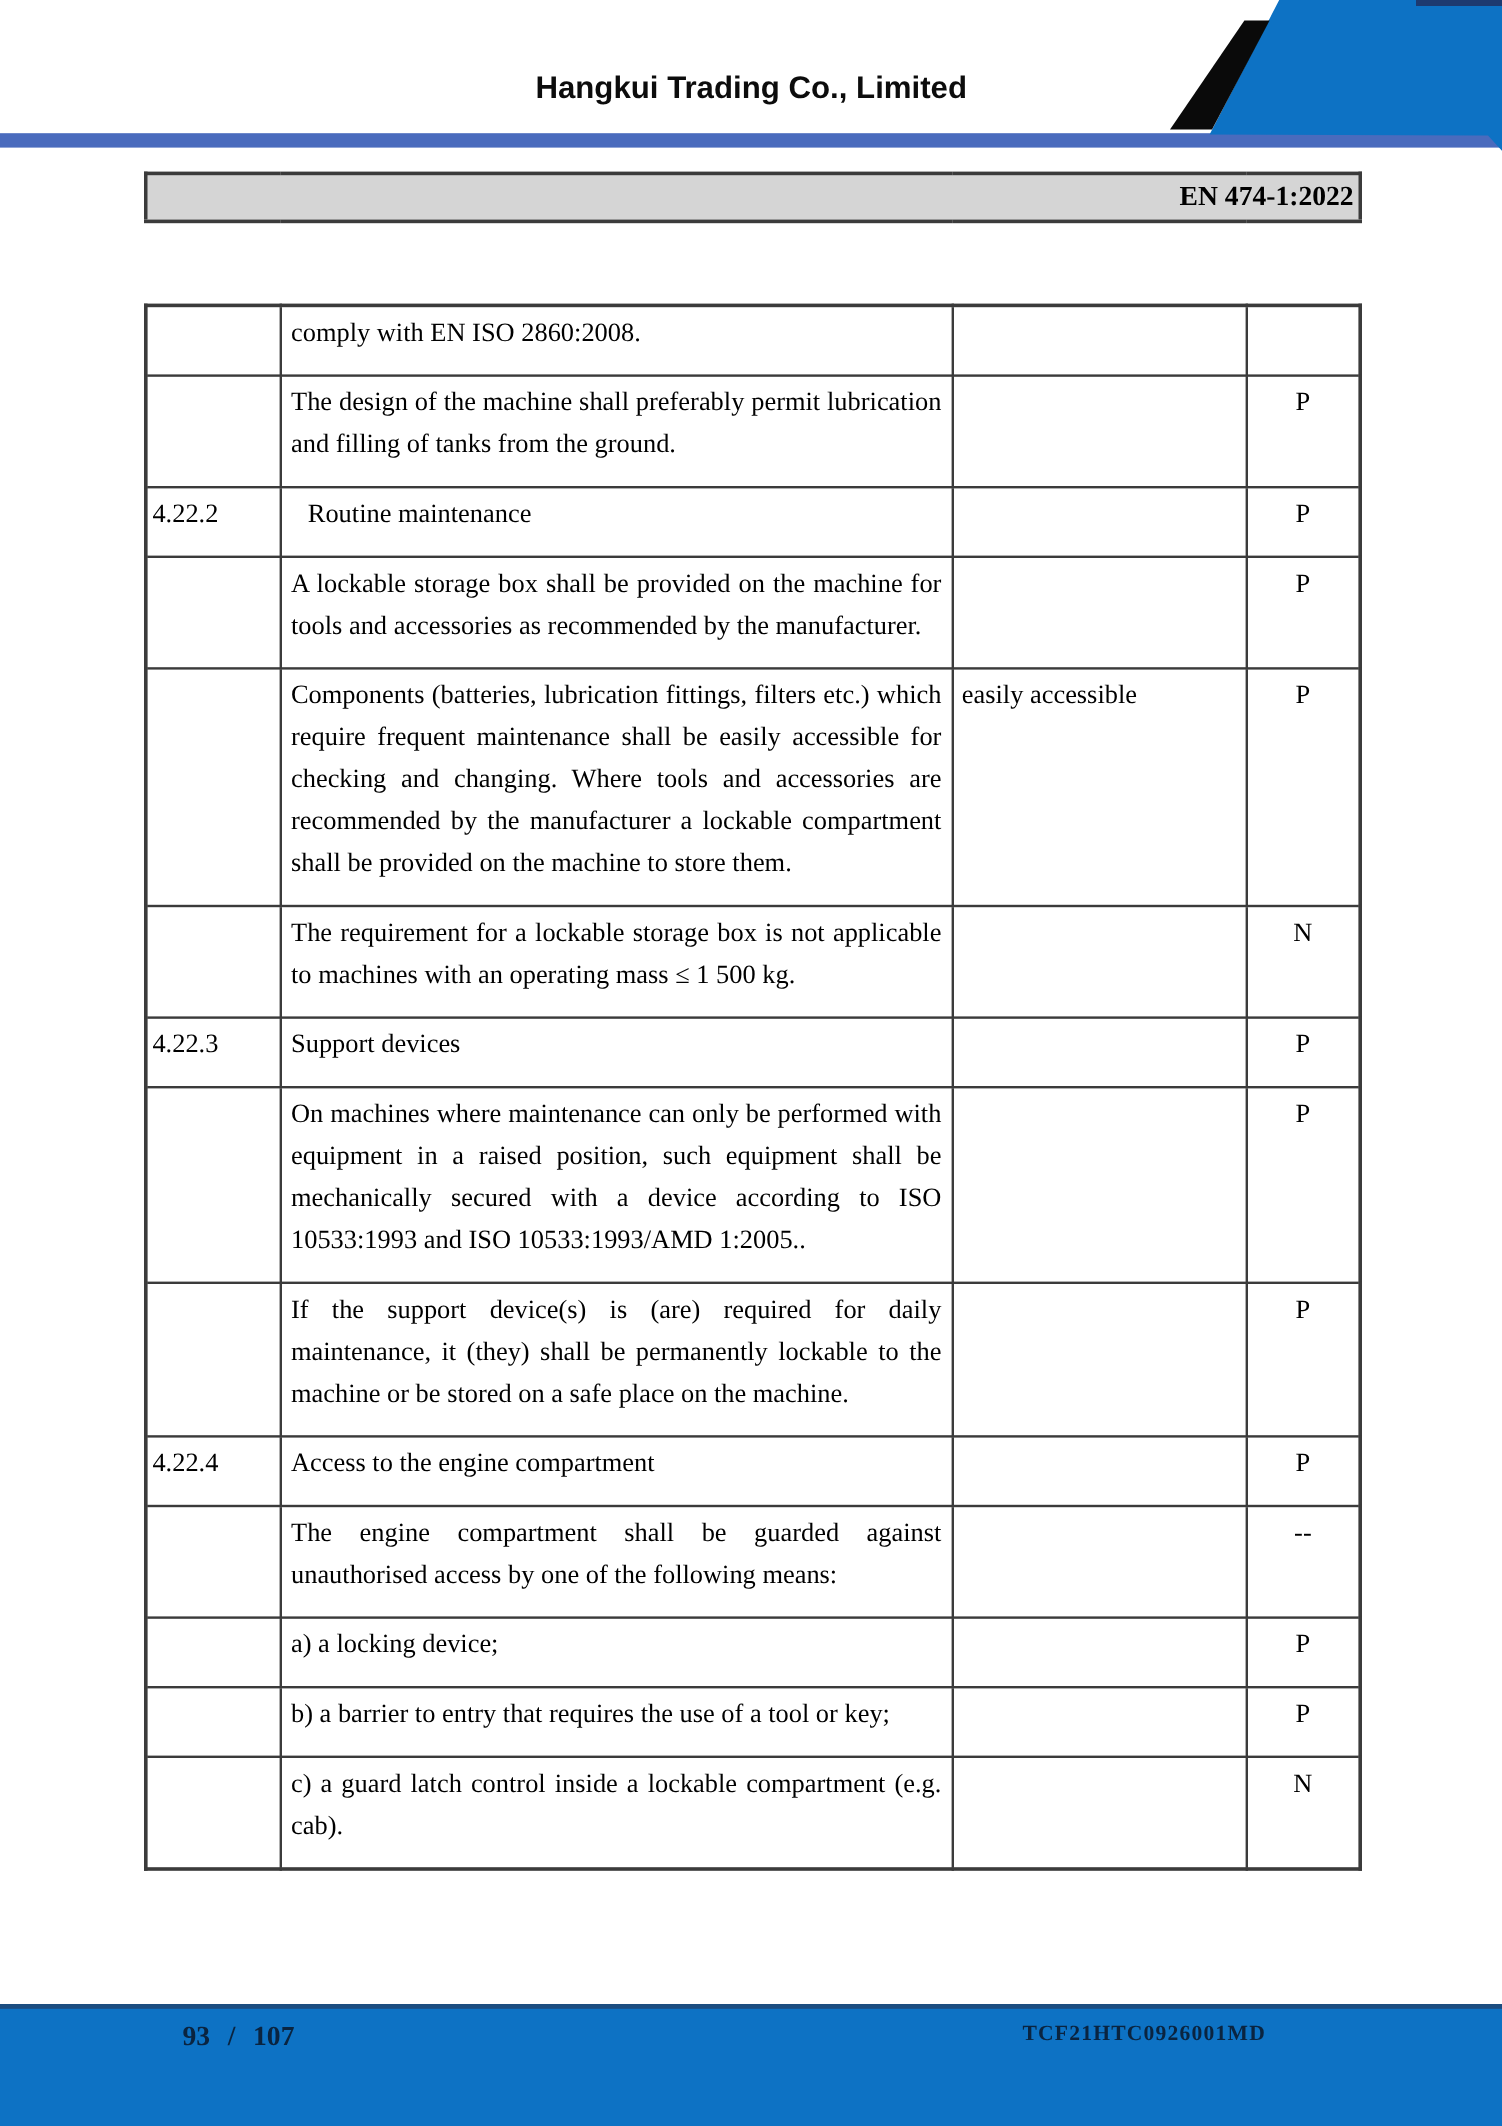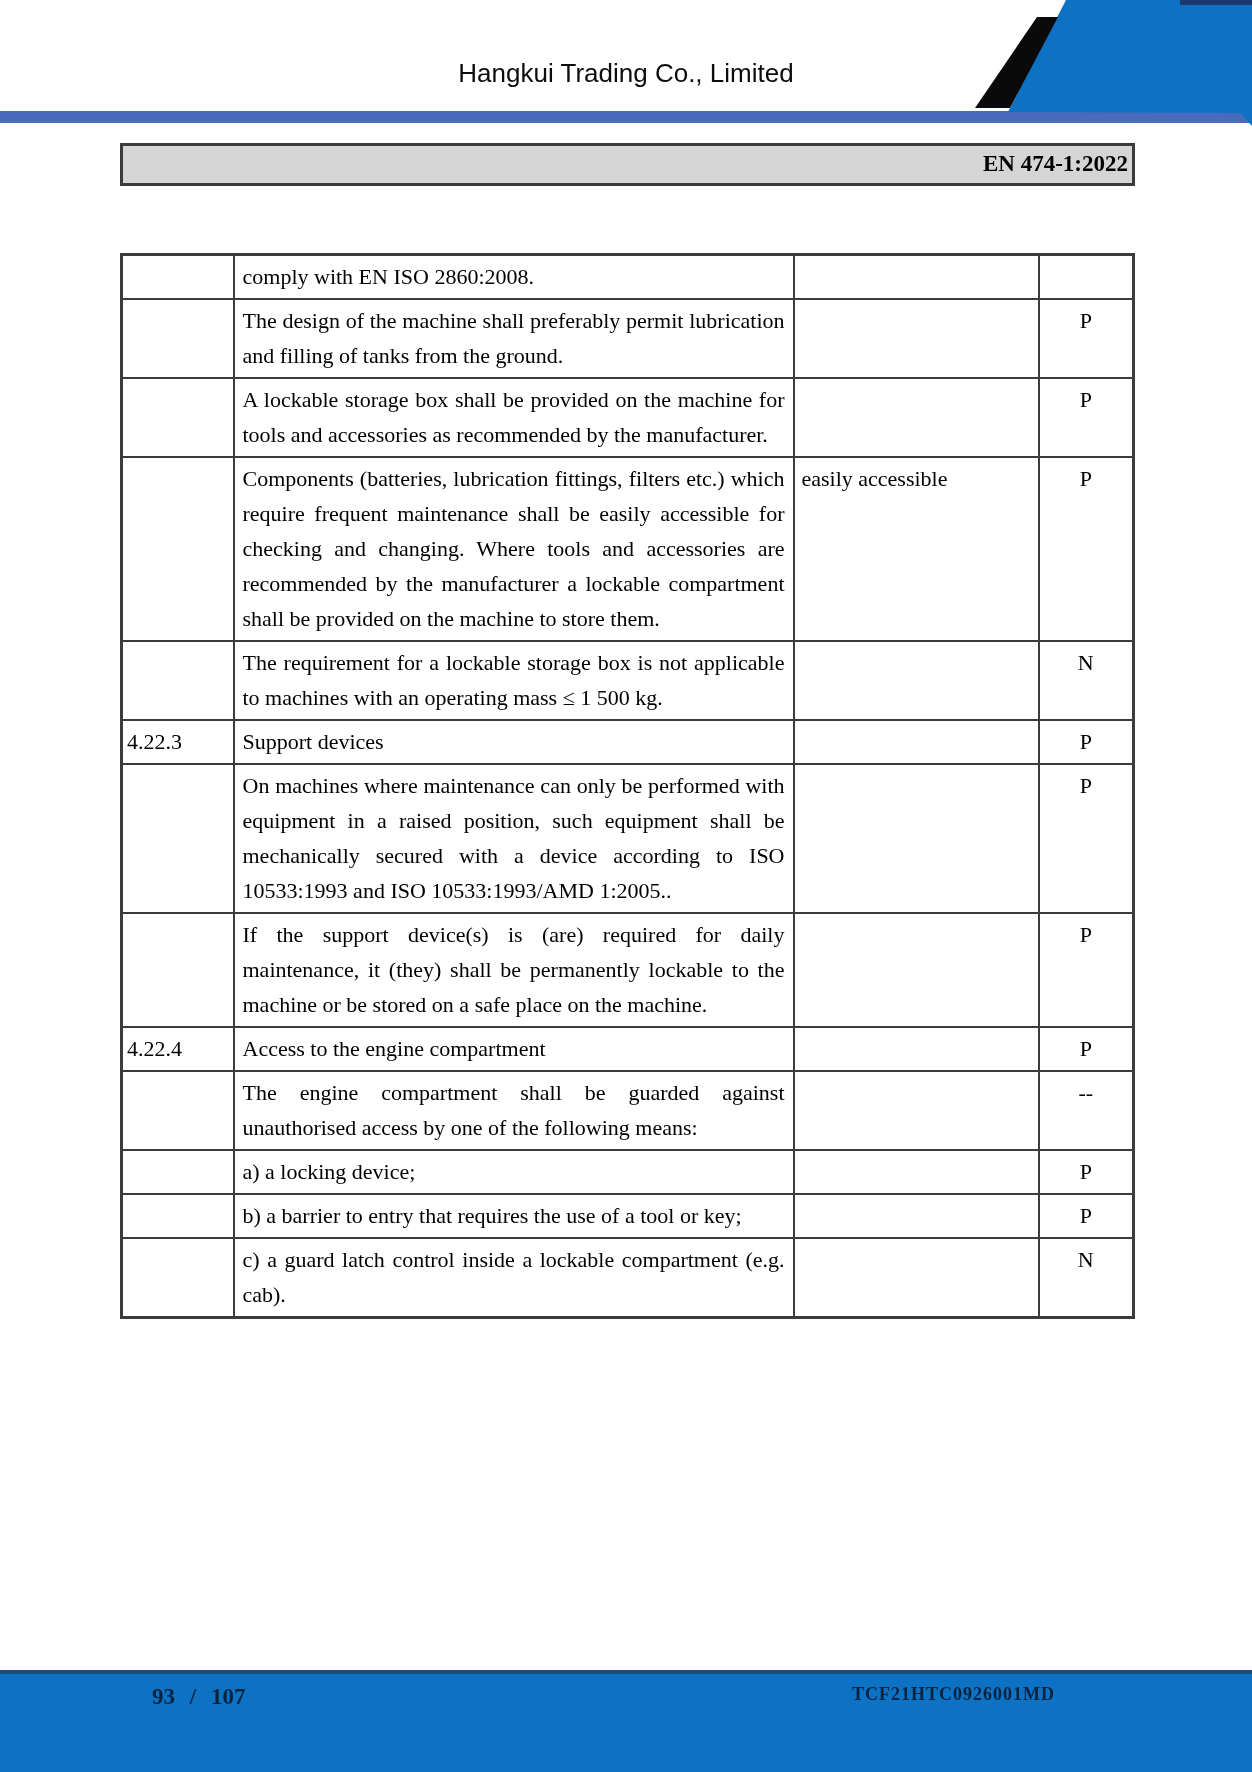--- a/index.html
+++ b/index.html
@@ -9,36 +9,36 @@
     --border-dark:#3b3b3b;
     --footer-text:#0a2440;
     --footer-rule:#1c4d80;
   }
   html,body{margin:0;padding:0;}
   body{width:1252px;height:1772px;position:relative;background:#ffffff;overflow:hidden;
        font-family:"Liberation Serif","DejaVu Serif",serif;color:#000;}
 
   
   .company-title{position:absolute;top:58px;left:0;width:1252px;text-align:center;
-    font-family:"Liberation Sans","DejaVu Sans",sans-serif;font-weight:normal;
+    font-family:"Liberation Sans","DejaVu Sans",sans-serif;font-weight:bold;
     font-size:26px;line-height:30px;color:#0c0c0c;margin:0;}
   .top-rule{position:absolute;top:111px;left:0;width:1252px;height:12px;
     background:var(--band-blue);}
   .logo{position:absolute;top:0;left:960px;width:292px;height:128px;}
 
   
   .tbl{position:absolute;left:120px;border-collapse:collapse;table-layout:fixed;
     width:1012px;border:3px solid var(--border-dark);}
   .tbl td{border:2px solid var(--border-dark);vertical-align:top;overflow:hidden;}
   .head-tbl{top:143px;}
   .head-tbl td{background:var(--table-gray);font-weight:bold;font-size:23px;
     text-align:right;padding:5px 4px 6px;}
   .head-tbl .std-row td{border-bottom:3px solid var(--border-dark);}
   .body-tbl{top:253px;font-size:22px;}
-  .body-tbl td{line-height:35px;padding:3px 8px 4px;border-radius:16px;}
+  .body-tbl td{line-height:35px;padding:3px 8px 18px;border-radius:16px;}
   .body-tbl td.clause{padding-left:4px;padding-right:2px;}
   .body-tbl td.req{text-align:justify;}
   .body-tbl td.req.indent{padding-left:22px;}
   .body-tbl td.remark{padding-left:7px;}
   .body-tbl td.verdict{text-align:center;padding-left:2px;padding-right:2px;}
   col.c-clause{width:112px;}
   col.c-req{width:560px;}
   col.c-remark{width:245px;}
   col.c-verdict{width:95px;}
 
@@ -92,20 +92,26 @@
     <td class="verdict"></td>
   </tr>
 
   <tr>
     <td class="clause"></td>
     <td class="req">The design of the machine shall preferably permit lubrication and filling of tanks from the ground.</td>
     <td class="remark"></td>
     <td class="verdict">P</td>
   </tr>
 
+  <tr>
+    <td class="clause">4.22.2</td>
+    <td class="req indent">Routine maintenance</td>
+    <td class="remark"></td>
+    <td class="verdict">P</td>
+  </tr>
 
   <tr>
     <td class="clause"></td>
     <td class="req">A lockable storage box shall be provided on the machine for tools and accessories as recommended by the manufacturer.</td>
     <td class="remark"></td>
     <td class="verdict">P</td>
   </tr>
 
   <tr>
     <td class="clause"></td>

